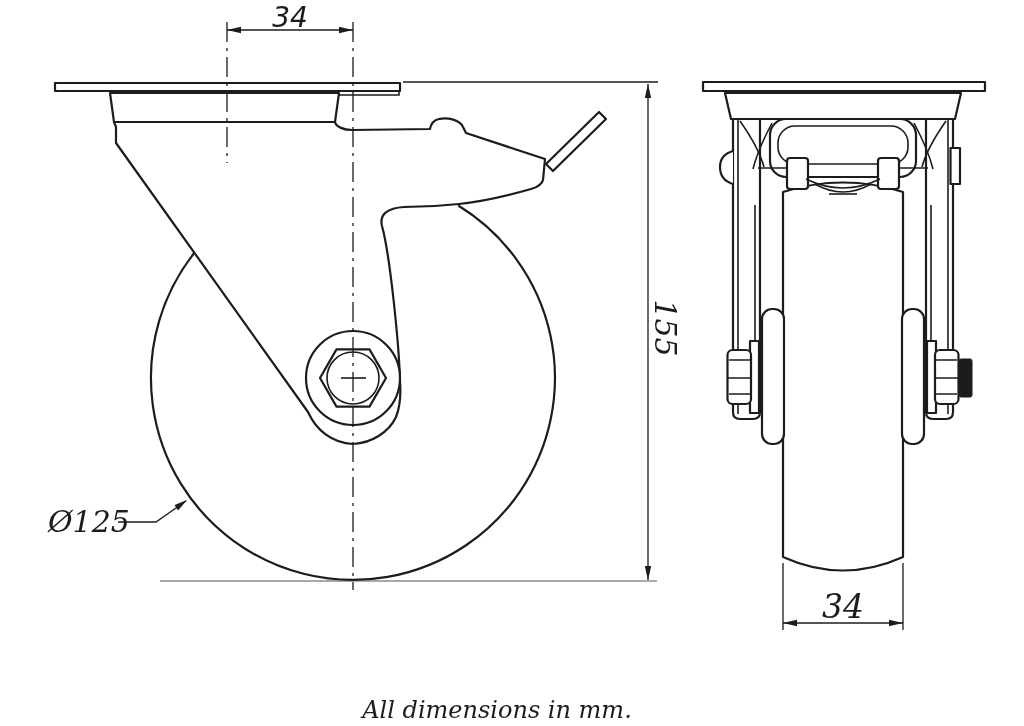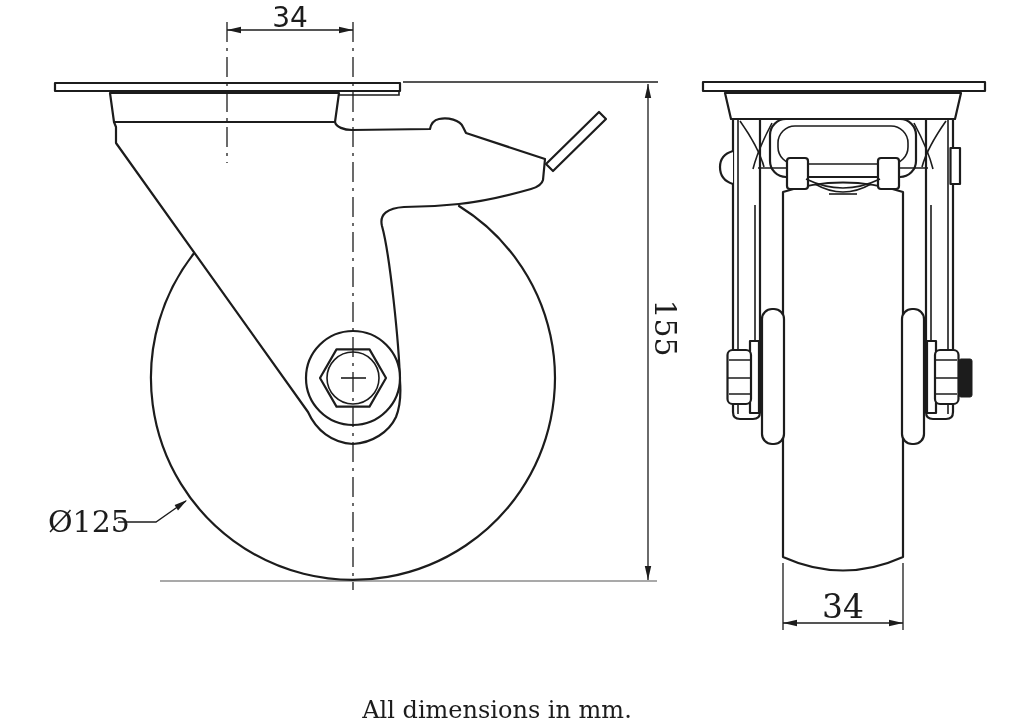--- a/index.html
+++ b/index.html
@@ -1,16 +1,16 @@
 <!DOCTYPE html>
 <html><head>
 <meta charset="utf-8">
 <style>
   html,body{margin:0;padding:0;background:#ffffff;}
-  .stage{position:relative;width:1024px;height:726px;background:#ffffff;overflow:hidden;}
+  .stage{position:relative;width:1024px;height:726px;background:#ffffff;overflow:hidden;font-style:italic;}
   svg{display:block;}
   text{fill:#1c1c1c;}
   .dim-text-sans{font-family:"DejaVu Sans", sans-serif;font-size:28px;}
   .dim-text-serif{font-family:"DejaVu Serif", serif;font-size:30px;}
   .dim-text-serif-lg{font-family:"DejaVu Serif", serif;font-size:33px;}
   .note-text{font-family:"DejaVu Serif", serif;font-size:24px;}
   .outline{fill:#ffffff;stroke:#1c1c1c;stroke-width:2.2;stroke-linejoin:round;}
   .line{fill:none;stroke:#1c1c1c;stroke-width:2.2;stroke-linejoin:round;stroke-linecap:round;}
   .thin{fill:none;stroke:#1c1c1c;stroke-width:1.6;}
   .dim{fill:none;stroke:#1c1c1c;stroke-width:1.3;}

